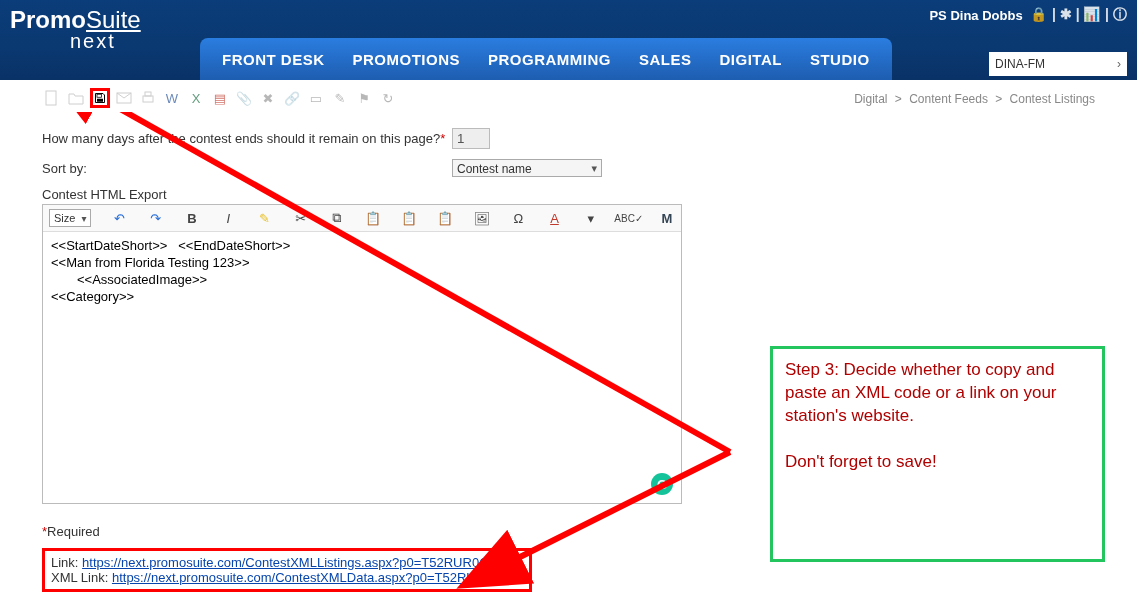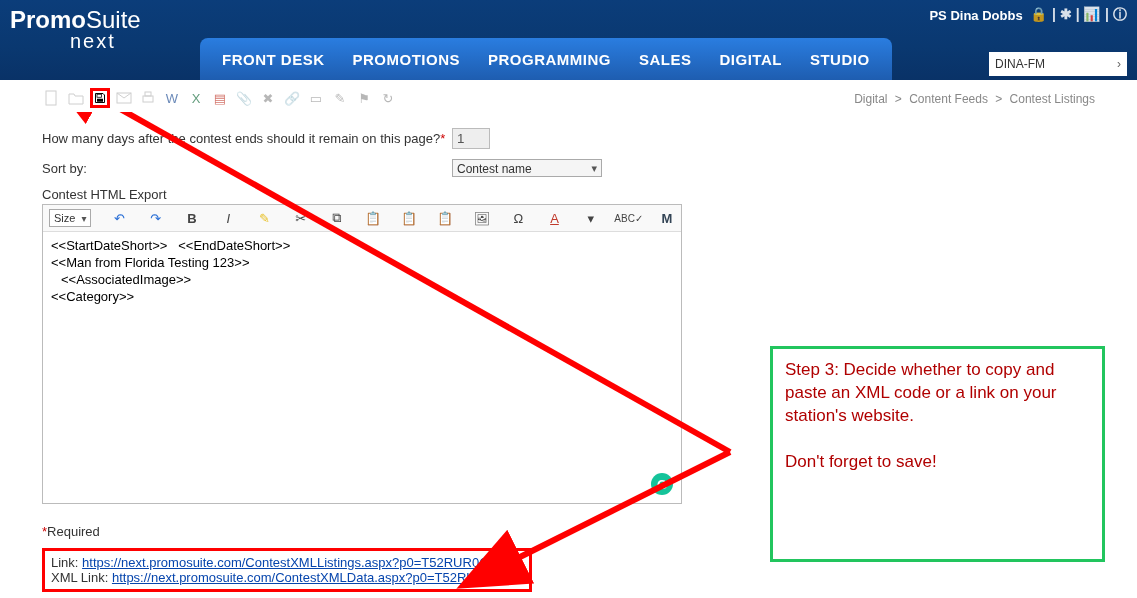--- a/index.html
+++ b/index.html
@@ -20,21 +20,21 @@
   .logo {
     position: absolute;
     left: 10px;
     top: 6px;
     font-family: Arial, sans-serif;
   }
   .logo .line1 {
     font-size: 24px;
     font-weight: bold;
   }
-  .logo .line1 .suite { font-weight: 300; }
+  .logo .line1 .suite { font-weight: 300; text-decoration: underline; }
   .logo .line2 {
     font-size: 20px;
     letter-spacing: 2px;
     margin-left: 60px;
     margin-top: -4px;
     font-weight: 300;
   }
   .user-area {
     position: absolute;
     right: 10px;
@@ -197,21 +197,21 @@
   .size-sel::after { content: "▾"; font-size: 10px; color: #555; }
   .editor-body {
     padding: 6px 8px;
     font-size: 13px;
     line-height: 1.3;
     color: #000;
     height: calc(100% - 28px);
     overflow: auto;
     outline: none;
   }
-  .editor-body .indent { margin-left: 10px; }
+  .editor-body .indent { margin-left: 26px; }
   .grammarly-badge {
     position: absolute;
     right: 8px;
     bottom: 8px;
     width: 22px; height: 22px;
     border-radius: 50%;
     background: #15c39a;
     color: #fff;
     font-weight: bold;
     font-size: 13px;

